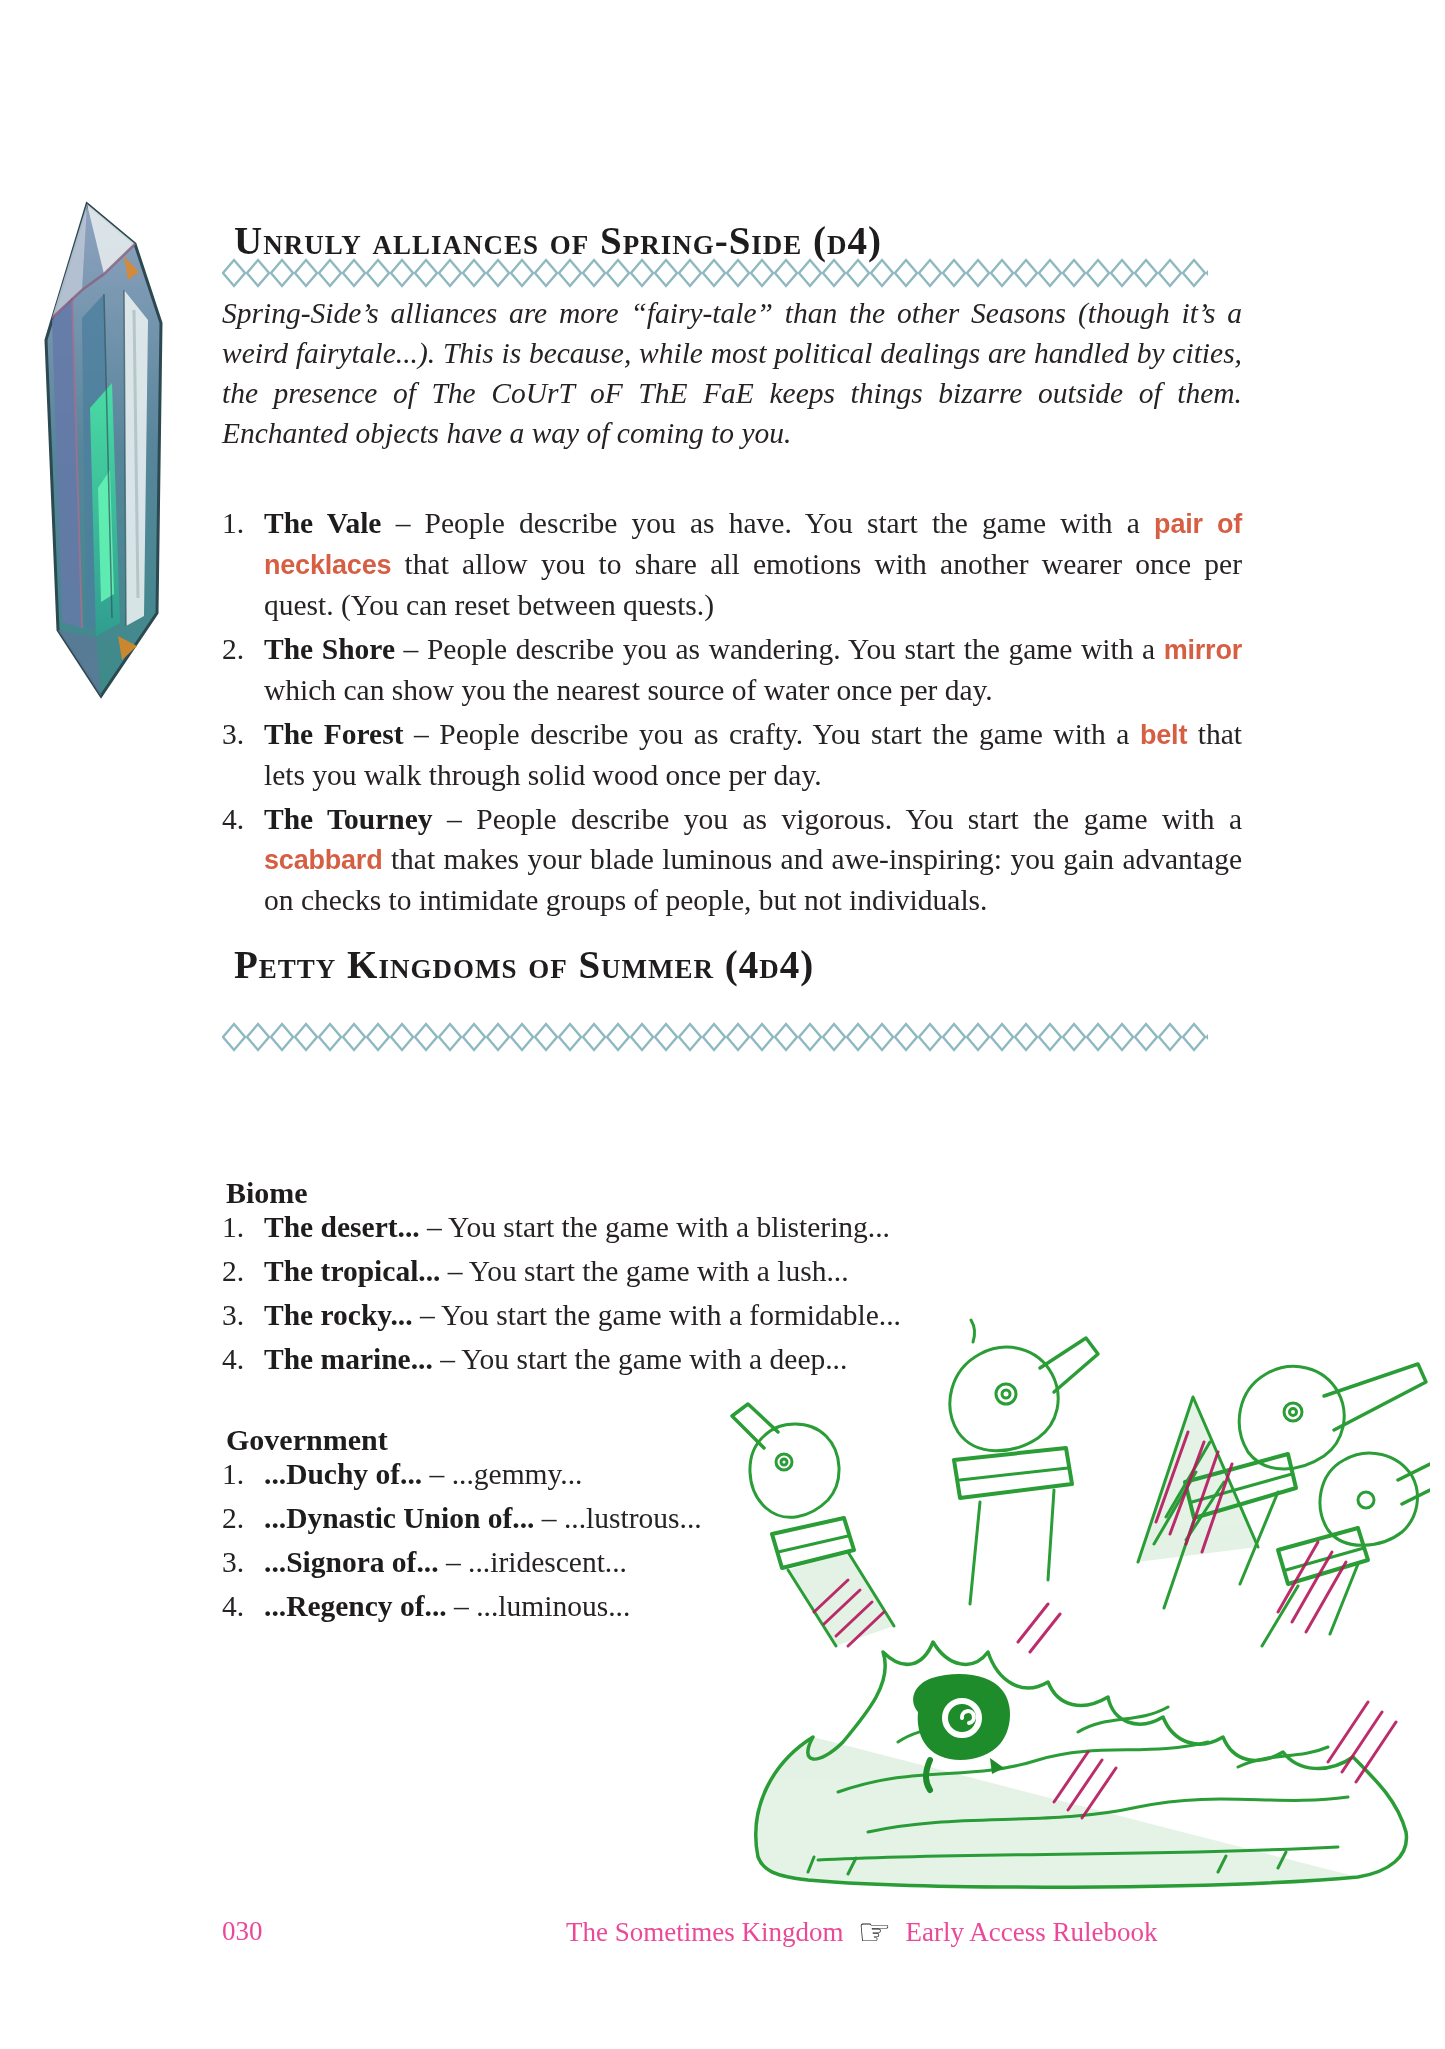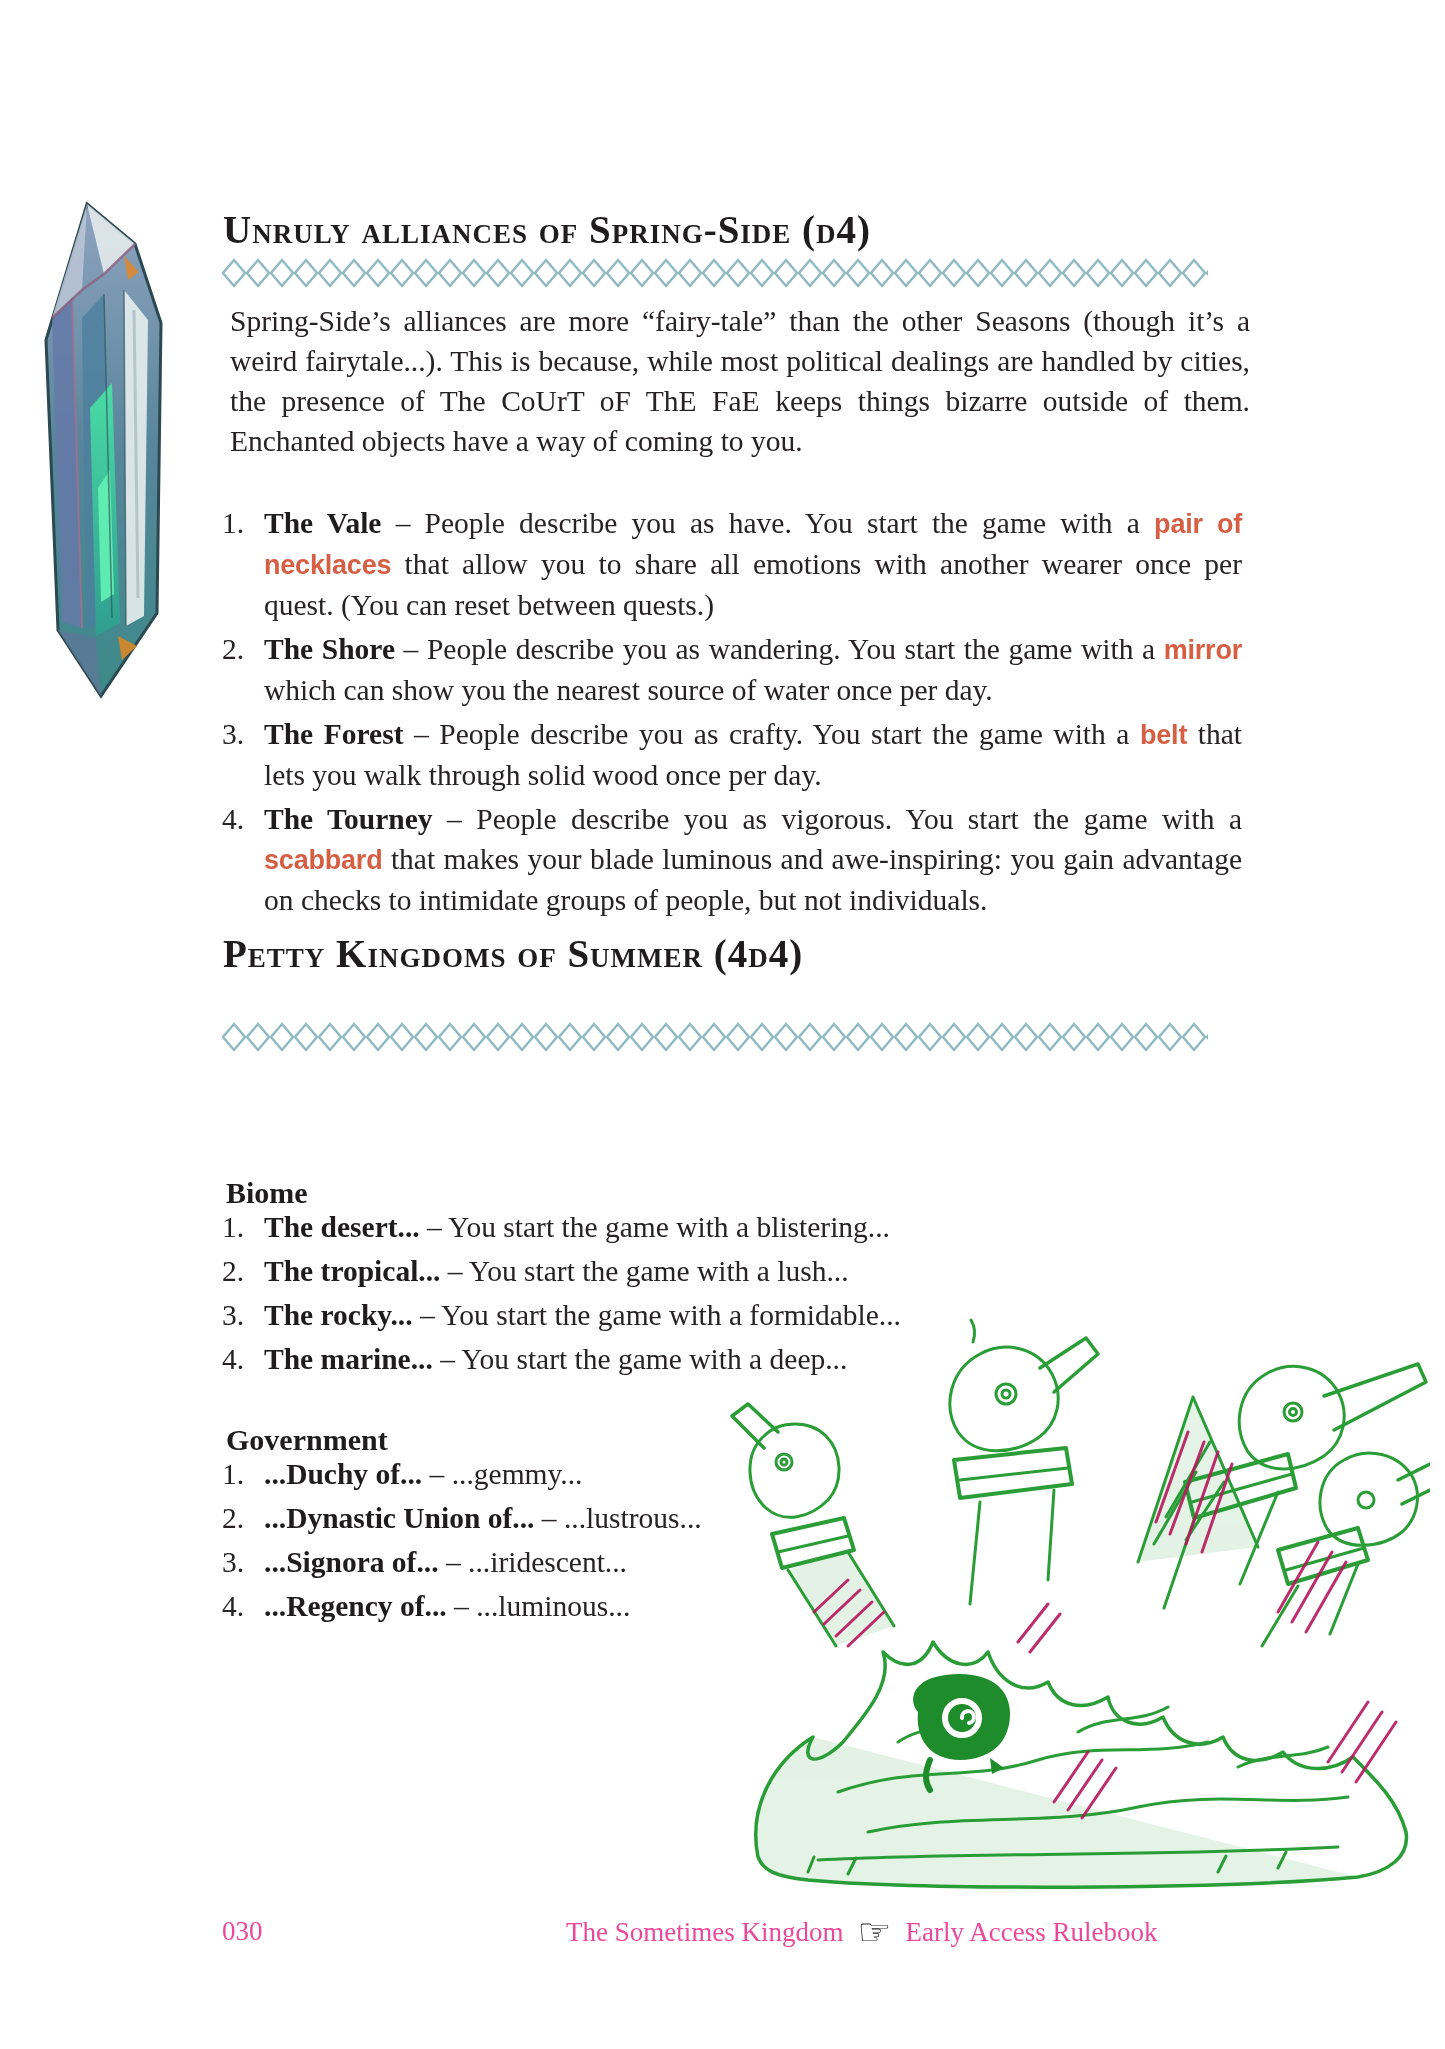--- a/index.html
+++ b/index.html
@@ -1,23 +1,23 @@
 <!DOCTYPE html>
 <html><head>
 <meta charset="utf-8">
 <style>
   html,body{margin:0;padding:0;background:#ffffff;}
   .page{position:relative;width:1445px;height:2049px;background:#ffffff;overflow:hidden;
         font-family:"Liberation Serif",serif;color:#272324;}
   .abs{position:absolute;}
-  h1.sec{margin:1px;font-weight:700;font-variant:small-caps;font-size:39px;line-height:46px;
+  h1.sec{margin:12px;font-weight:700;font-variant:small-caps;font-size:39px;line-height:46px;
          letter-spacing:1px;color:#1f1c1d;white-space:nowrap;}
   .sep{display:block;}
   p.body, .roll li{font-size:29.5px;line-height:40px;color:#272324;}
-  p.body{margin:8px;text-align:justify;}
+  p.body{margin:0;text-align:justify;font-style:italic;}
   ol.roll{list-style:none;margin:0;padding:0;}
   ol.roll li{position:relative;padding-left:42px;margin:0 0 4px 0;}
   ol.roll.justify li{text-align:justify;}
   ol.roll .num{position:absolute;left:0;top:0;}
   ol.roll b.lead{font-weight:700;color:#1f1c1d;text-align:center;}
   .hl{font-family:"Liberation Sans",sans-serif;font-weight:700;color:#d65f43;font-size:27px;letter-spacing:-0.2px;}
   .subhead{margin:4px;font-size:30px;font-weight:700;color:#1f1c1d;}
   ol.roll.single li{margin:0 0 2px 0;line-height:42px;}
   .footer-text{font-size:27px;color:#ec4899;white-space:nowrap;}
   .footer-center{display:flex;align-items:center;gap:14px;}

